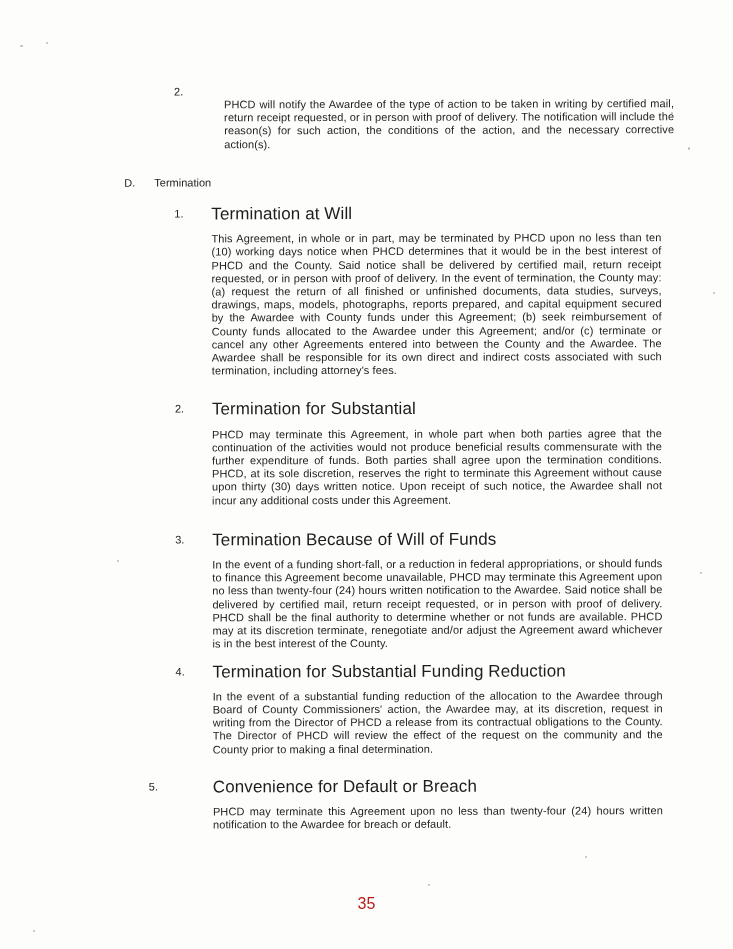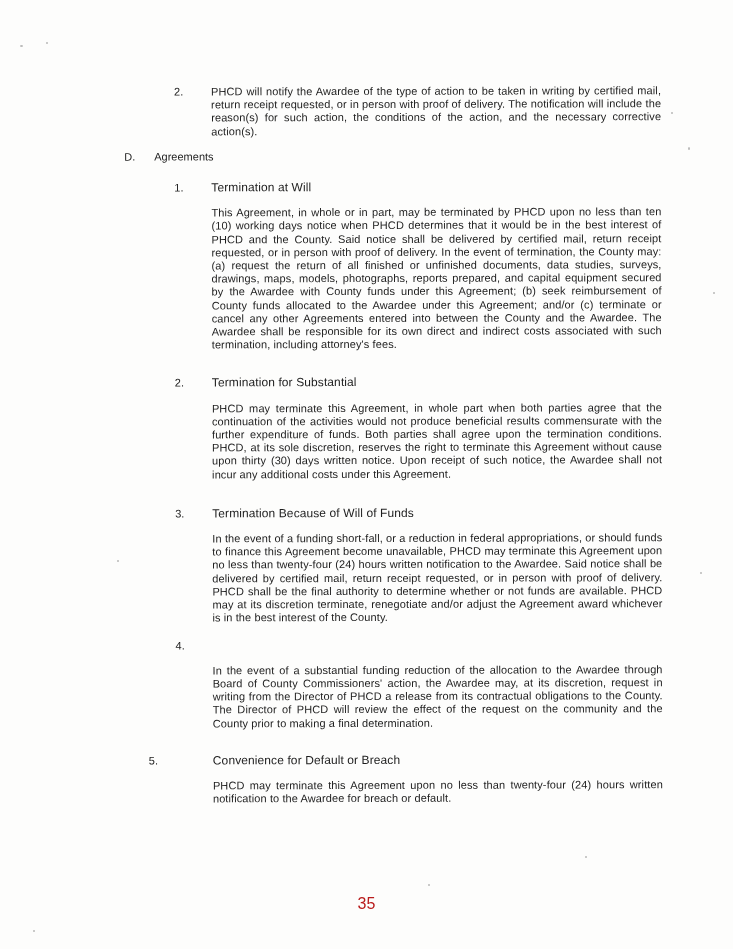--- a/index.html
+++ b/index.html
@@ -24,21 +24,21 @@
     width: 733px;
     transform: rotate(-0.15deg);
   }
   .num {
     width: 37px;
     flex-shrink: 0;
     font-size: 11px;
     line-height: 13.2px;
   }
   p.body {
-    margin: 0;
+    margin: 13px;
     width: 450px;
     text-align: justify;
     font-size: 11px;
     line-height: 13.2px;
     letter-spacing: 0.1px;
   }
   .item.intro {
     display: flex;
     margin-left: 175px;
   }
@@ -51,21 +51,21 @@
     display: inline-block;
     width: 30px;
   }
   .block {
     margin-left: 175px;
   }
   .block .head {
     display: flex;
   }
   .heading {
-    font-size: 12px;
+    font-size: 17px;
     line-height: 13.2px;
     letter-spacing: 0.1px;
   }
   .block p.body {
     margin: 12px 0 0 37px;
   }
   .m18 { margin-top: 18px; }
   .m25 { margin-top: 25px; }
   .m26 { margin-top: 26px; }
   .m14 { margin-top: 14px; }
@@ -96,21 +96,21 @@
 <div class="scan-wrap">
 
   <div class="content">
 
     <div class="item intro">
       <span class="num">2.</span>
       <p class="body">PHCD will notify the Awardee of the type of action to be taken in writing by certified mail, return receipt requested, or in person with proof of delivery. The notification will include the reason(s) for such action, the conditions of the action, and the necessary corrective action(s).</p>
     </div>
 
     <div class="section-head">
-      <span class="letter">D.</span><span class="title">Agreements</span>
+      <span class="letter">D.</span><span class="title">Termination</span>
     </div>
 
     <div class="block m18">
       <div class="head">
         <span class="num">1.</span>
         <span class="heading">Termination at Will</span>
       </div>
       <p class="body">This Agreement, in whole or in part, may be terminated by PHCD upon no less than ten (10) working days notice when PHCD determines that it would be in the best interest of PHCD and the County. Said notice shall be delivered by certified mail, return receipt requested, or in person with proof of delivery. In the event of termination, the County may: (a) request the return of all finished or unfinished documents, data studies, surveys, drawings, maps, models, photographs, reports prepared, and capital equipment secured by the Awardee with County funds under this Agreement; (b) seek reimbursement of County funds allocated to the Awardee under this Agreement; and/or (c) terminate or cancel any other Agreements entered into between the County and the Awardee. The Awardee shall be responsible for its own direct and indirect costs associated with such termination, including attorney's fees.</p>
     </div>
 
@@ -126,20 +126,21 @@
       <div class="head">
         <span class="num">3.</span>
         <span class="heading">Termination Because of Will of Funds</span>
       </div>
       <p class="body">In the event of a funding short-fall, or a reduction in federal appropriations, or should funds to finance this Agreement become unavailable, PHCD may terminate this Agreement upon no less than twenty-four (24) hours written notification to the Awardee. Said notice shall be delivered by certified mail, return receipt requested, or in person with proof of delivery. PHCD shall be the final authority to determine whether or not funds are available. PHCD may at its discretion terminate, renegotiate and/or adjust the Agreement award whichever is in the best interest of the County.</p>
     </div>
 
     <div class="block m14">
       <div class="head">
         <span class="num">4.</span>
+        <span class="heading">Termination for Substantial Funding Reduction</span>
       </div>
       <p class="body">In the event of a substantial funding reduction of the allocation to the Awardee through Board of County Commissioners' action, the Awardee may, at its discretion, request in writing from the Director of PHCD a release from its contractual obligations to the County. The Director of PHCD will review the effect of the request on the community and the County prior to making a final determination.</p>
     </div>
 
     <div class="block m24 shift">
       <div class="head">
         <span class="num">5.</span>
         <span class="heading">Convenience for Default or Breach</span>
       </div>
       <p class="body">PHCD may terminate this Agreement upon no less than twenty-four (24) hours written notification to the Awardee for breach or default.</p>

